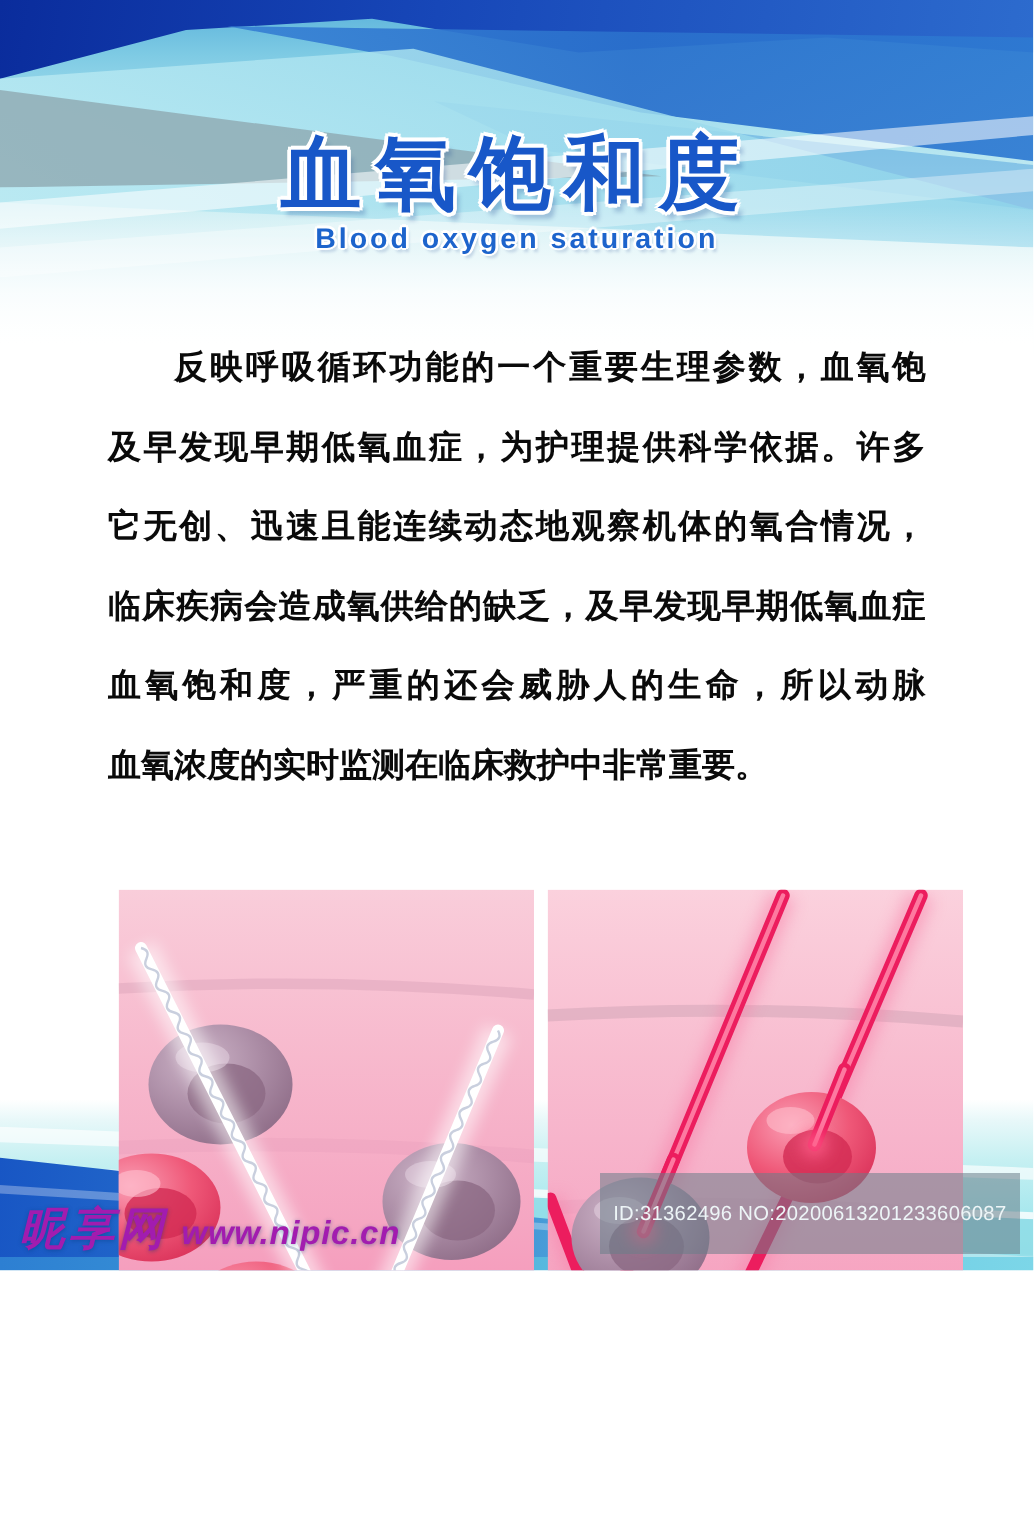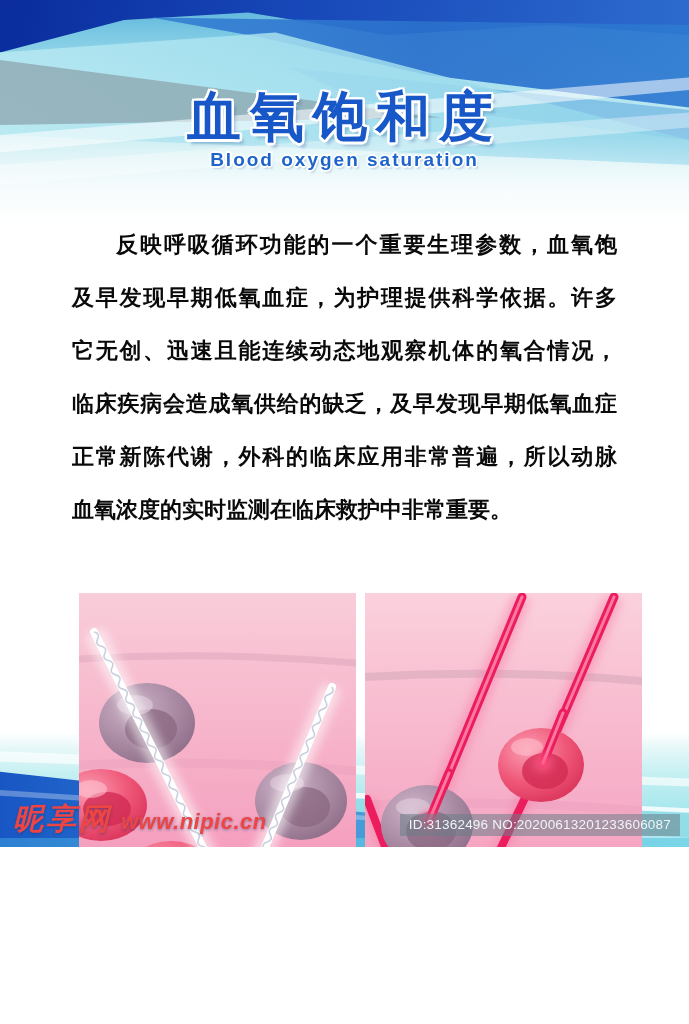--- a/index.html
+++ b/index.html
@@ -54,25 +54,25 @@
   .fs1 { clip-path:polygon(0 16%,100% 40%,100% 47%,0 25%); background:rgba(255,255,255,.65); }
   .fs2 { clip-path:polygon(0 42%,100% 70%,100% 100%,0 100%); background:#8cdbe6; opacity:.75; }
   .fs3 { clip-path:polygon(0 38%,100% 66%,100% 70%,0 44%); background:rgba(255,255,255,.8); }
   .fs4 { clip-path:polygon(0 34%,18% 46%,42% 63%,68% 79%,100% 91%,100% 100%,0 100%);
          background:linear-gradient(92deg,#1856c4 0%,#2872ce 25%,#3f93d6 48%,#64bade 70%,#85d6e6 88%,#97e0ea 100%); }
   .fs5 { clip-path:polygon(0 50%,30% 62%,65% 78%,100% 92%,100% 95%,65% 82%,30% 66%,0 55%);
          background:rgba(255,255,255,.3); }
   .fs6 { position:absolute; bottom:0; left:0; width:100%; height:9px;
          background:linear-gradient(90deg,#2d7fd2 0%,#3d9bd8 30%,#5fc2e0 60%,#7cd6e8 100%); }
   .watermark { position:absolute; left:13px; bottom:7px; z-index:4; display:flex; align-items:baseline;
-    gap:9px; color:#ef4444; font-style:italic; text-shadow:0 1px 3px rgba(0,60,120,.45); }
+    gap:9px; color:#a21caf; font-style:italic; text-shadow:0 1px 3px rgba(0,60,120,.45); }
   .wm-logo { font-size:30px; font-weight:900; letter-spacing:3px; }
   .wm-url  { font-size:22px; font-weight:700; letter-spacing:.5px; }
   .id-badge { position:absolute; right:9px; bottom:11px; z-index:4; height:22px; line-height:22px;
-    padding:0 9px; background:rgba(105,125,136,.55); color:#edf5f7; font-size:13.5px; letter-spacing:.2px; }
+    padding:16px 9px; background:rgba(105,125,136,.55); color:#edf5f7; font-size:13.5px; letter-spacing:.2px; }
 </style>
 </head>
 <body>
 
 <div class="poster">
 
   <div class="header">
     <div class="hs hs1"></div>
     <div class="hs hs2"></div>
     <div class="hs hs3"></div>
@@ -86,21 +86,21 @@
   <div class="title-wrap">
     <h1 class="title-zh">血氧饱和度</h1>
     <div class="title-en">Blood oxygen saturation</div>
   </div>
 
   <div class="article">
     <div class="art-line first">反映呼吸循环功能的一个重要生理参数，血氧饱</div>
     <div class="art-line">及早发现早期低氧血症，为护理提供科学依据。许多</div>
     <div class="art-line">它无创、迅速且能连续动态地观察机体的氧合情况，</div>
     <div class="art-line">临床疾病会造成氧供给的缺乏，及早发现早期低氧血症</div>
-    <div class="art-line">正常新陈代谢，外科的临床应用非常普遍，所以动脉</div>
+    <div class="art-line">血氧饱和度，严重的还会威胁人的生命，所以动脉</div>
     <div class="art-line last">血氧浓度的实时监测在临床救护中非常重要。</div>
   </div>
 
   <div class="figures">
 
     <div class="figure">
       <svg width="277" height="317" viewBox="0 0 277 317">
         <defs>
           <linearGradient id="bgL" x1="0" y1="0" x2="0" y2="1">
             <stop offset="0" stop-color="#f9cdda"></stop>

